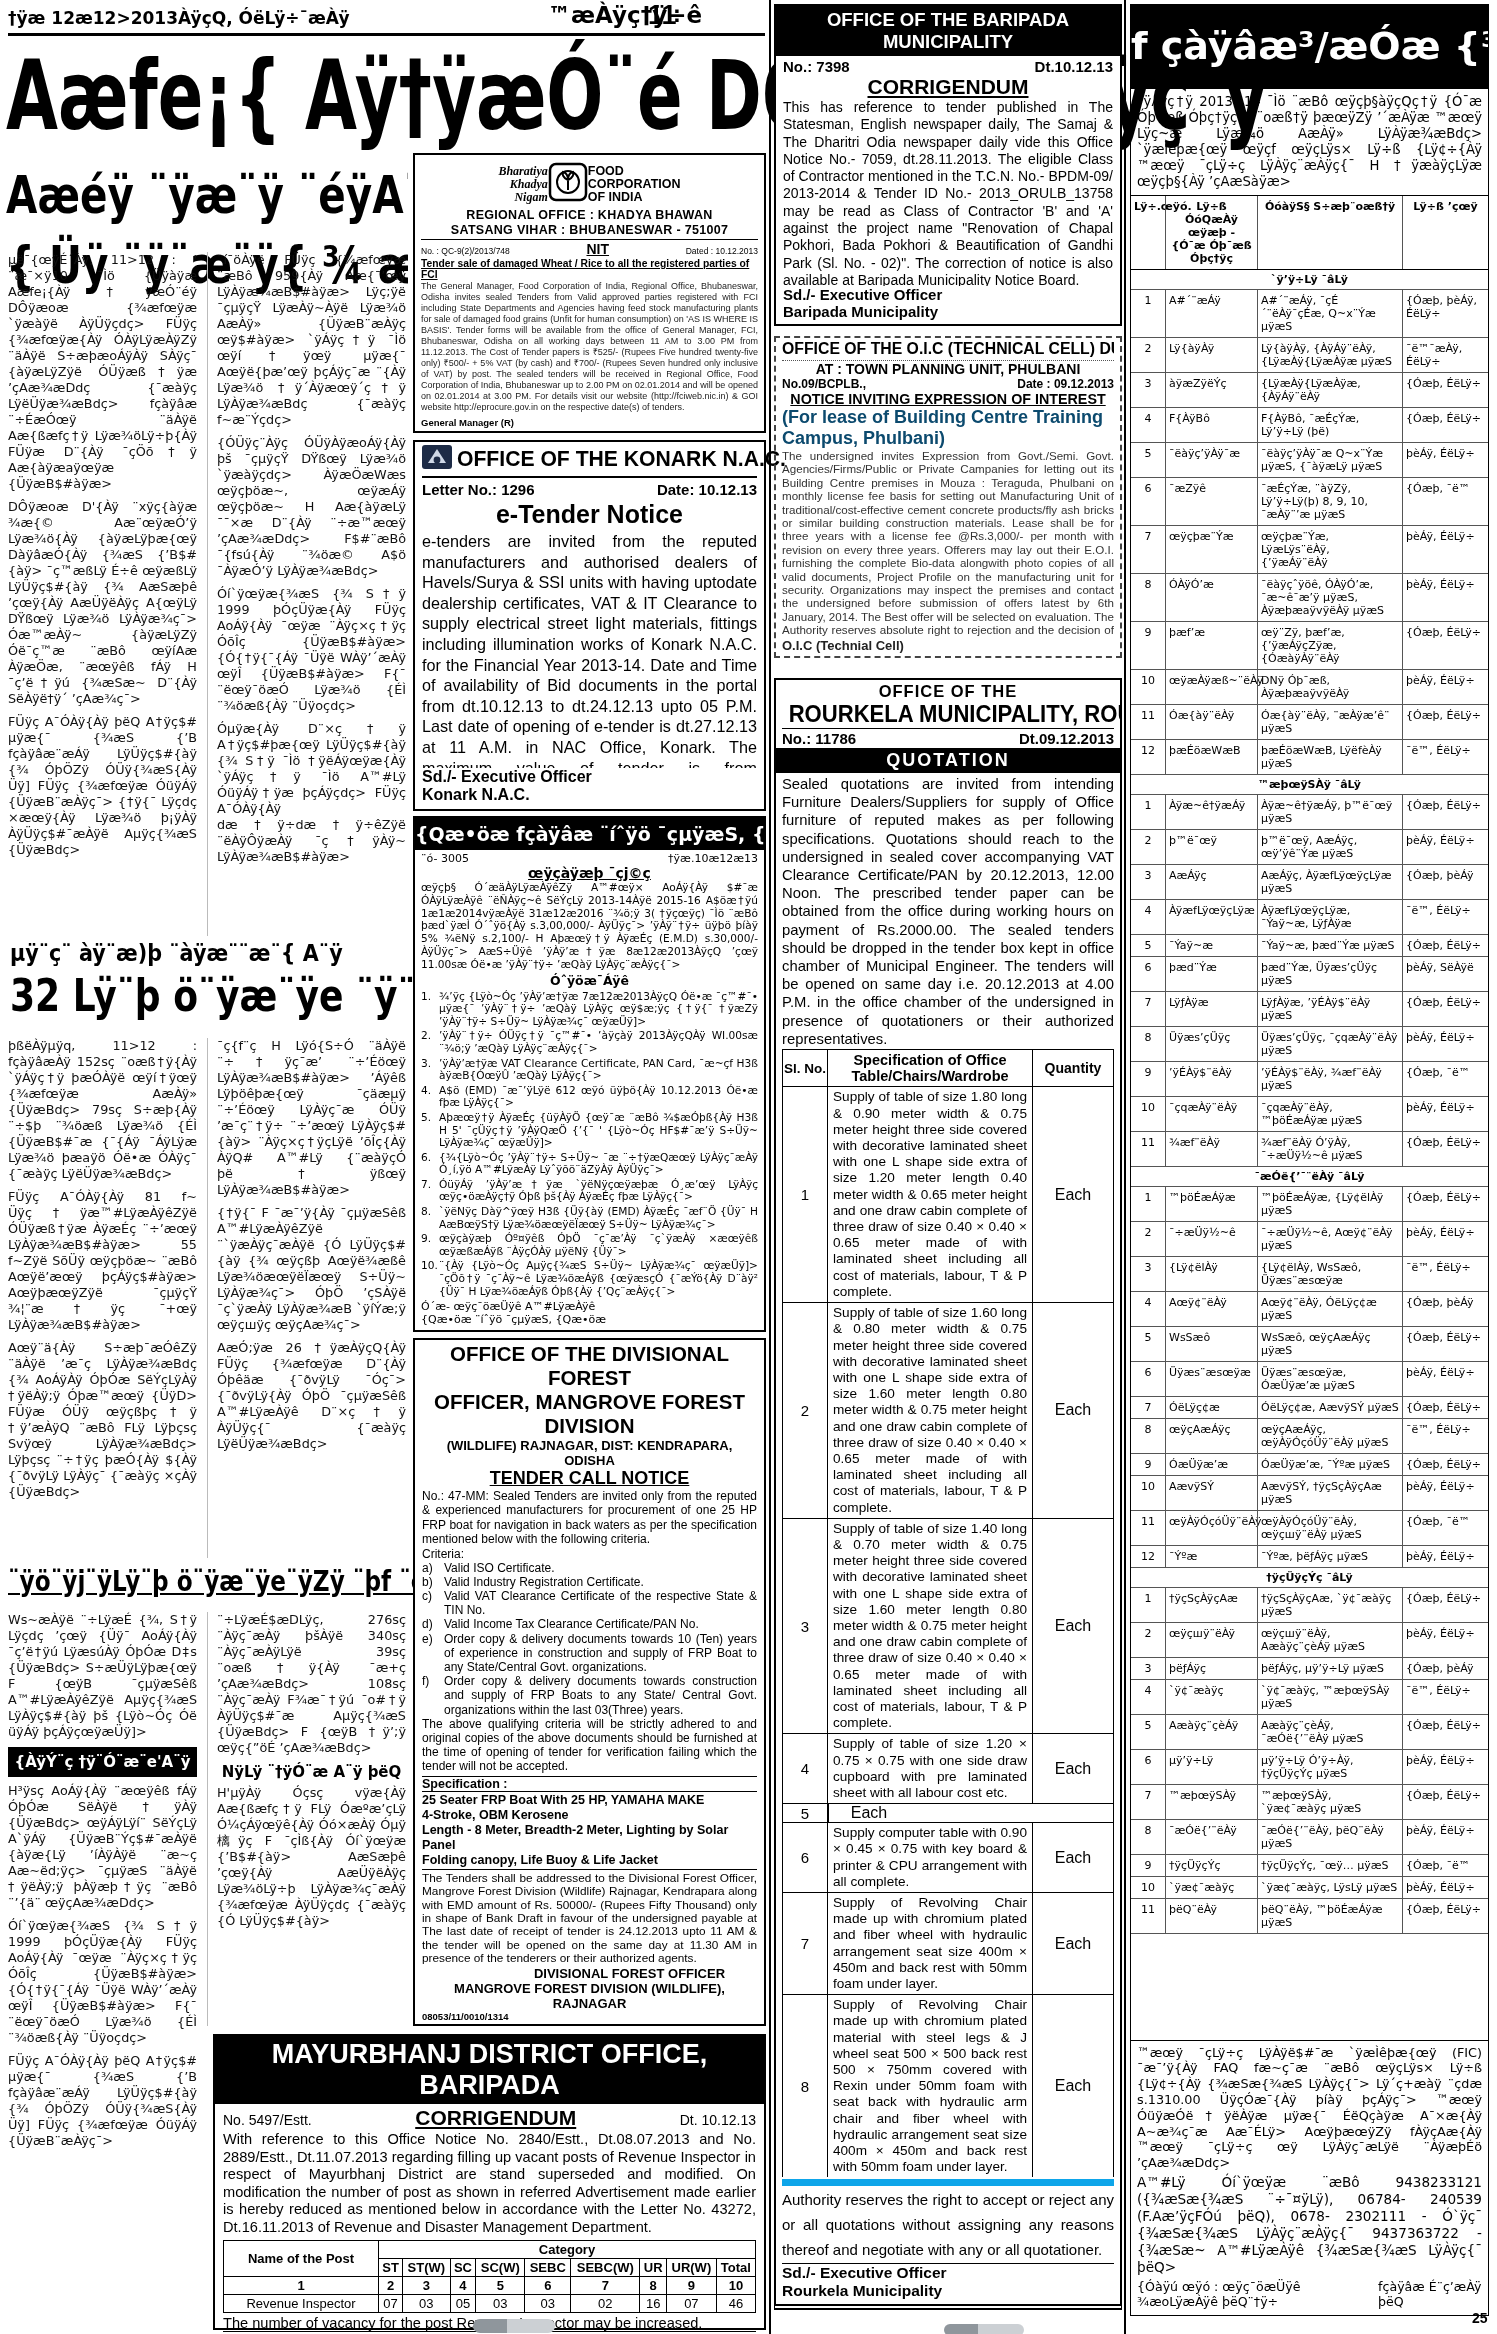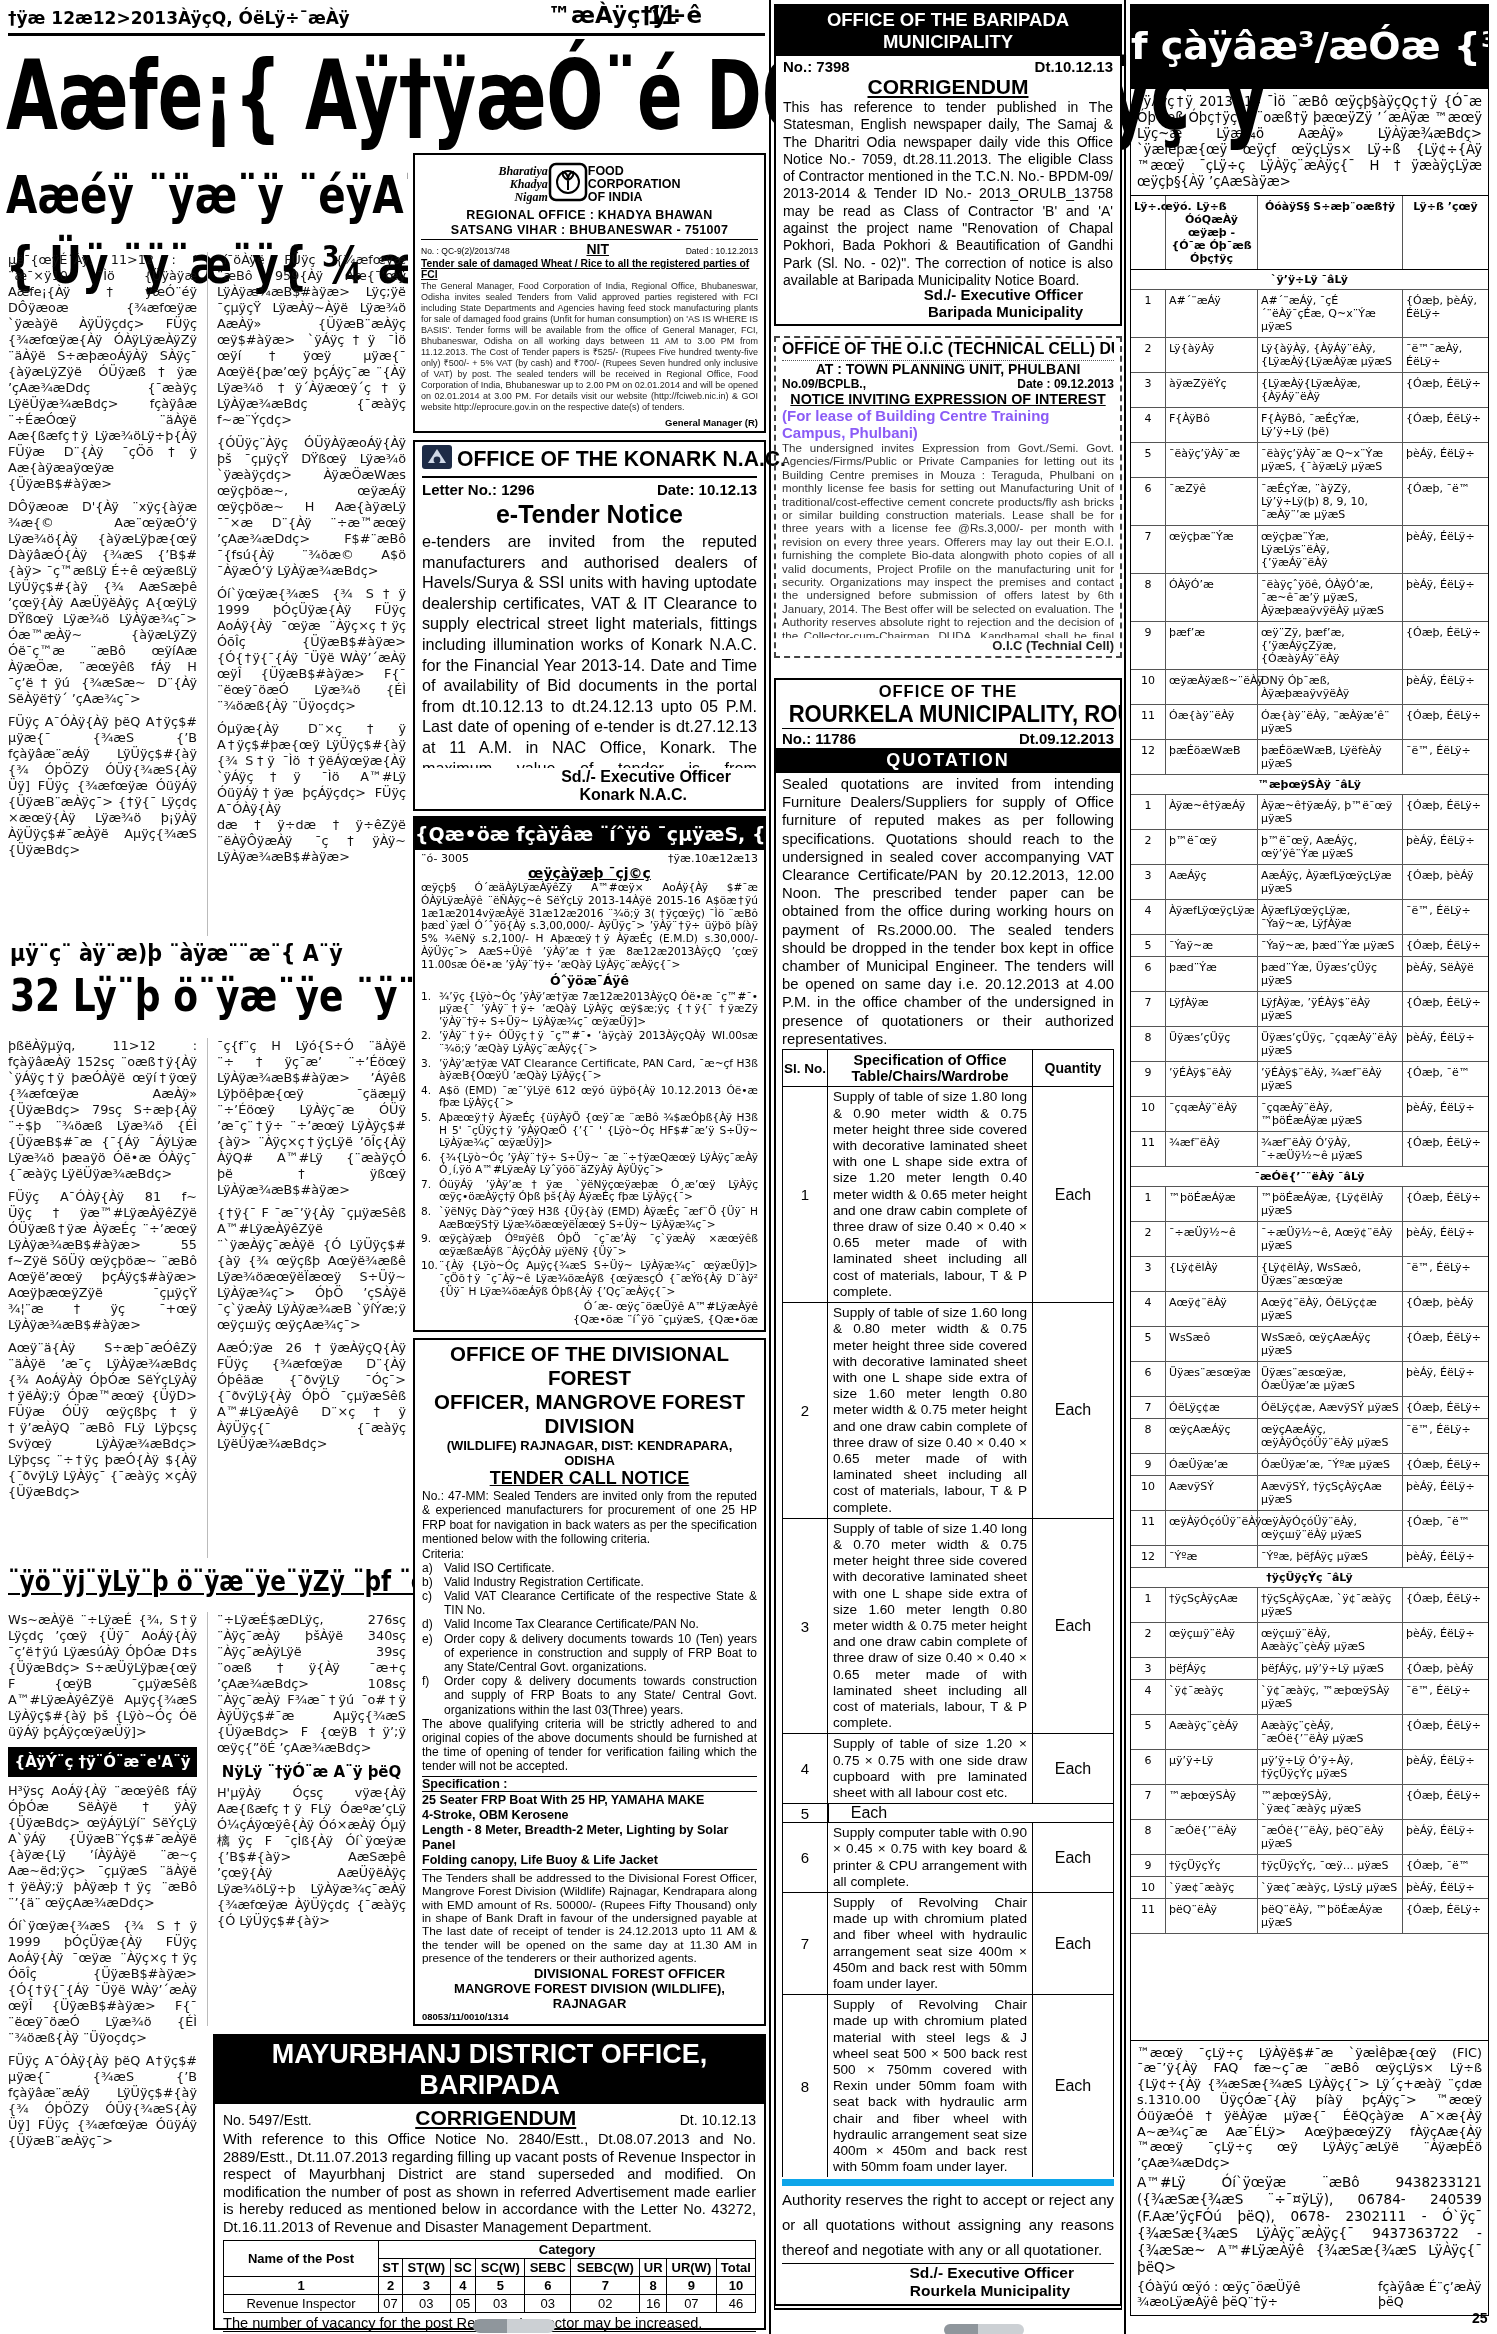--- a/index.html
+++ b/index.html
@@ -1,20 +1,20 @@
 <!DOCTYPE html>
 <html><head>
 <meta charset="utf-8">
 <style>
   html,body{margin:0;padding:0;background:#d8d8d8}
   .page{position:relative;width:1497px;height:2334px;background:#fff;color:#000;
         font-family:"Liberation Sans",sans-serif;overflow:hidden}
   .abs{position:absolute}
   .g{font-family:"DejaVu Sans",sans-serif}
-  .b{font-weight:bold}.c{text-align:center}.r{text-align:right}.j{text-align:justify}
+  .b{font-weight:bold}.c{text-align:center}.r{text-align:left}.j{text-align:justify}
   .u{text-decoration:underline}
   .box{border:2px solid #000;background:#fff;box-sizing:border-box}
   .bb{background:#000;color:#fff;font-weight:bold;text-align:center}
   .row{display:flex;justify-content:space-between;align-items:baseline}
   .vrule{position:absolute;background:#000}
   .gp{margin:0 0 7px 0;text-align:justify;line-height:16px;font-size:12.8px;color:#111}
   .gh{font-weight:bold;font-size:15px;margin:4px 0;text-align:center}
   .gb{background:#000;color:#fff;font-weight:bold;font-size:15px;text-align:center;
       padding:6px 4px;margin:6px 0}
   .twocol{display:flex;gap:10px;overflow:hidden}
@@ -383,21 +383,21 @@
   <div class="abs" style="left:774px;top:336px;width:348px;height:322px;border:2px dashed #444;
        padding:0 6px;display:flex;flex-direction:column;box-sizing:border-box">
     <div class="c b" style="font-size:15.8px;border-bottom:1px dotted #555;padding:2px 0;
          white-space:nowrap;overflow:hidden">OFFICE OF THE O.I.C (TECHNICAL CELL) DUDA, KANDHAMAL</div>
     <div class="c b" style="font-size:14px">AT : TOWN PLANNING UNIT, PHULBANI</div>
     <div class="row b" style="font-size:12px">
       <span>No.09/BCPLB.,</span>
       <span>Date : 09.12.2013</span>
     </div>
     <div class="c b u" style="font-size:14.3px">NOTICE INVITING EXPRESSION OF INTEREST</div>
-    <div class="b" style="font-size:15px;color:#8b5cf6">(For lease of Building Centre Training Campus, Phulbani)</div>
+    <div class="b" style="font-size:18px;color:#0c4a6e">(For lease of Building Centre Training Campus, Phulbani)</div>
     <div class="j" style="font-size:11.6px;line-height:13.4px;color:#333;flex:1;overflow:hidden">The undersigned invites Expression from Govt./Semi. Govt. Agencies/Firms/Public or Private Campanies for letting out its Building Centre premises in Mouza : Teraguda, Phulbani on monthly license fee basis for setting out Manufacturing Unit of traditional/cost-effective cement concrete products/fly ash bricks or similar building construction materials. Lease shall be for three years with a license fee @Rs.3,000/- per month with revision on every three years. Offerers may lay out their E.O.I. furnishing the complete Bio-data alongwith photo copies of all valid documents, Project Profile on the manufacturing unit for security. Organizations may inspect the premises and contact the undersigned before submission of offers latest by 6th January, 2014. The Best offer will be selected on evaluation. The Authority reserves absolute right to rejection and the decision of the Collector-cum-Chairman, DUDA, Kandhamal shall be final and binding on all.</div>
     <div class="r b" style="font-size:13px;color:#222;padding-bottom:3px">O.I.C (Technial Cell)</div>
   </div>
 
   <div class="abs box" style="left:774px;top:678px;width:348px;height:1632px;padding:0 6px;
        border-bottom:6px double #000;display:flex;flex-direction:column;overflow:hidden">
     <div class="c b" style="font-size:16.5px;letter-spacing:1px;padding-top:2px">OFFICE OF THE</div>
     <div class="c b" style="font-size:23px;white-space:nowrap;transform:scaleX(.96);transform-origin:center">ROURKELA MUNICIPALITY, ROURKELA</div>
     <div class="row b" style="font-size:15px;border-top:1px solid #000;padding-top:1px">
       <span>No.: 11786</span>

